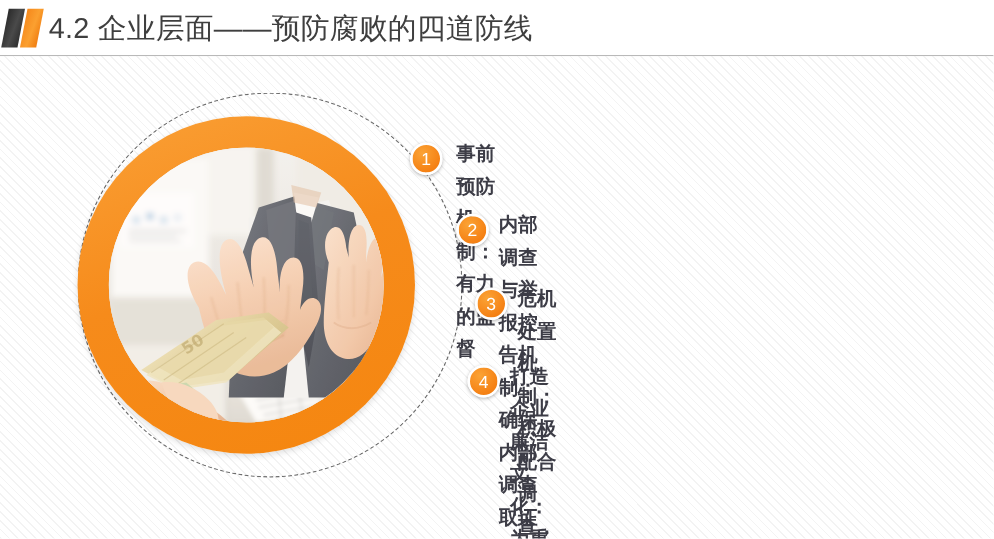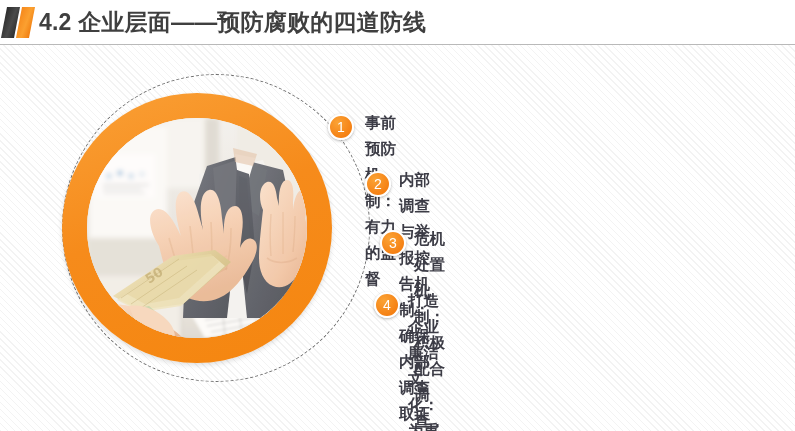--- a/index.html
+++ b/index.html
@@ -46,21 +46,21 @@
   }
   .hdr-bar-orange {
     left: 19px;
     background: linear-gradient(100deg, #f6881b 0%, #fba030 55%, #f07d10 100%);
   }
   #page-title {
     position: absolute;
     left: 39px;
     top: 6px;
     font-size: 23px;
-    font-weight: bold;
+    font-weight: normal;
     color: #3f3f3f;
     letter-spacing: 0.2px;
     white-space: nowrap;
     line-height: 32px;
     text-shadow: 0 1px 0 rgba(255,255,255,0.9);
   }
   #header-rule {
     position: absolute;
     left: 0;
     top: 44px;

